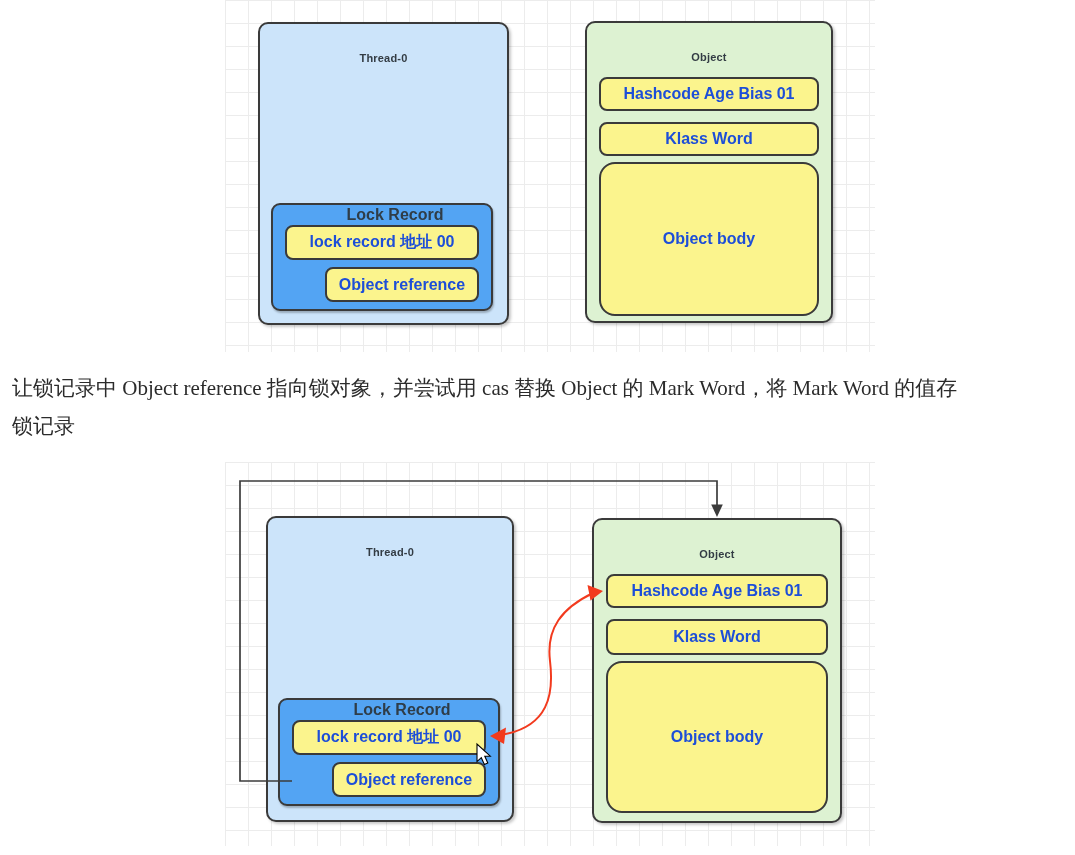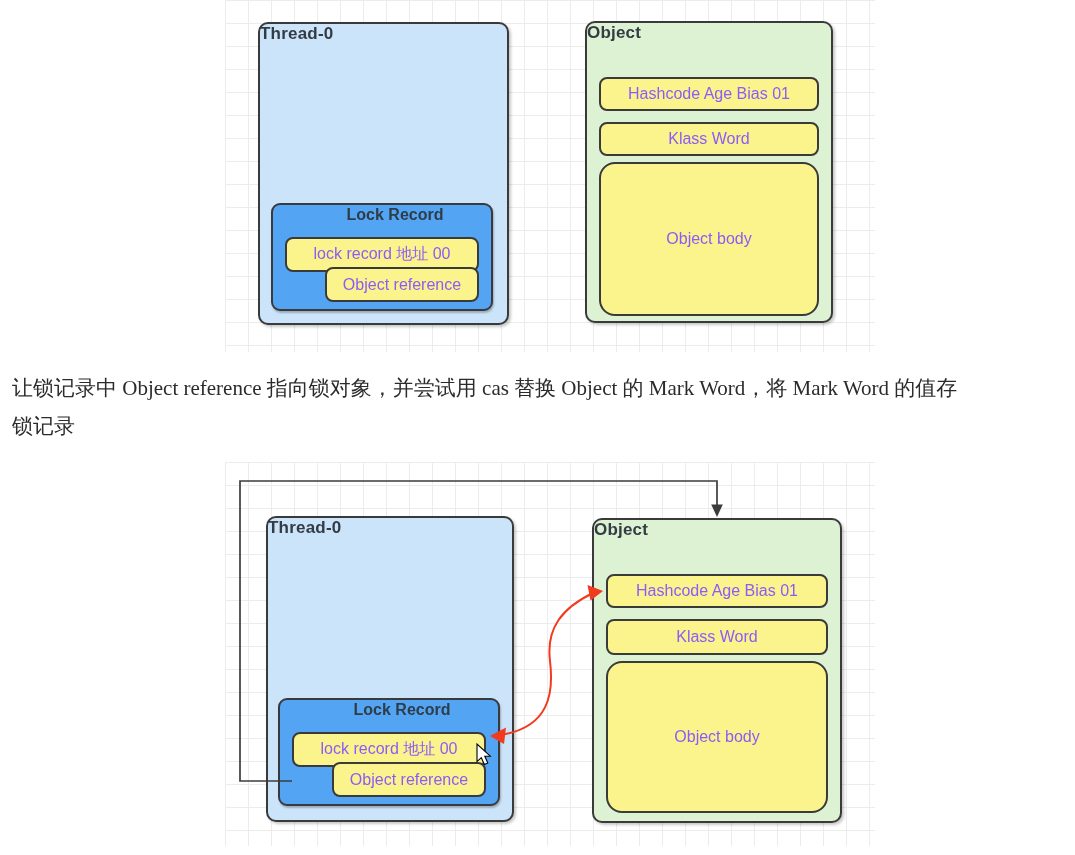--- a/index.html
+++ b/index.html
@@ -29,22 +29,22 @@
   .grid-bottom{left:225px;top:462px;width:650px;height:384px;}
 
   .box{
     position:absolute;
     border:2px solid var(--box-border);
     border-radius:10px;
     box-shadow:2px 2px 3px rgba(0,0,0,.22);
     box-sizing:border-box;
   }
   .box-title{
-    font-weight:bold;color:var(--label);
-    font-size:17px;padding-top:0;letter-spacing:.2px;
+    text-align:center;font-weight:bold;color:var(--label);
+    font-size:11px;padding-top:28px;letter-spacing:.2px;
   }
   .thread{background:var(--thread-fill);}
   .object{background:var(--object-fill);}
   .thread-top{left:258px;top:22px;width:251px;height:303px;}
   .object-top{left:585px;top:21px;width:248px;height:302px;}
   .thread-bottom{left:266px;top:516px;width:248px;height:306px;}
   .object-bottom{left:592px;top:518px;width:250px;height:305px;}
 
   .lock-record{
     position:absolute;background:var(--lock-record-fill);
@@ -54,24 +54,24 @@
   .lr-top{left:11px;top:179px;width:222px;height:108px;}
   .lr-bottom{left:10px;top:180px;width:222px;height:108px;}
   .lr-title{
     text-align:center;font-weight:bold;font-size:16px;color:#2f3d48;padding-top:1px;margin-left:26px;
   }
   .cell{
     position:absolute;left:12px;right:12px;height:31px;
     background:var(--yellow-fill);
     border:2px solid var(--box-border);border-radius:8px;
     display:flex;align-items:center;justify-content:center;
-    font-weight:normal;font-size:16px;color:#8b5cf6;
+    font-weight:bold;font-size:16px;color:#1d4ed8;
     box-sizing:content-box;white-space:nowrap;text-align:right;
   }
-  .lr-row1{top:32px;}
+  .lr-row1{top:20px;}
   .lr-row2{top:62px;margin-left:40px;}
 
   .obj-row1{top:54px;height:30px;}
   .obj-row2{top:99px;height:30px;}
   .obj-body{top:139px;height:150px;border-radius:16px;}
   .object-bottom .obj-row2{top:99px;height:32px;}
   .object-bottom .obj-body{top:141px;height:148px;}
 
   .paragraph{
     position:absolute;left:12px;top:369px;width:1075px;

